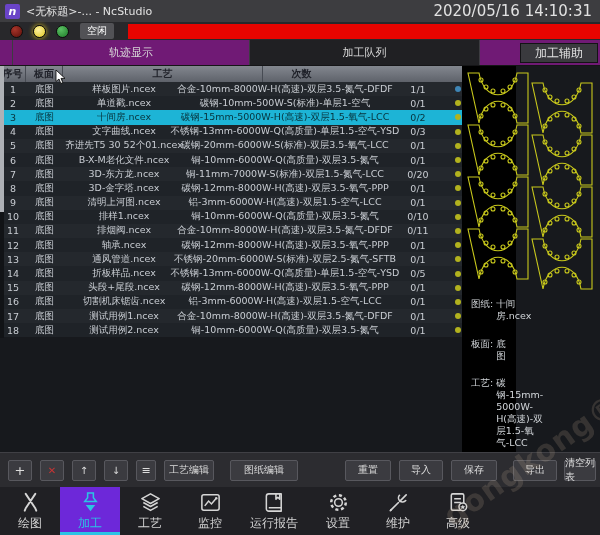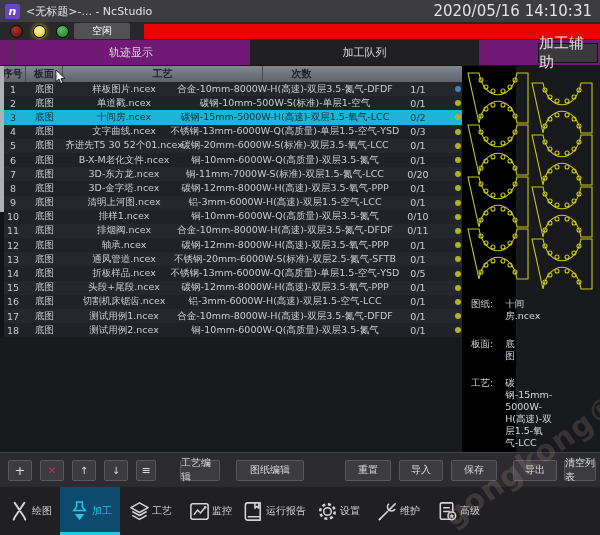--- a/index.html
+++ b/index.html
@@ -12,31 +12,31 @@
           font-style:italic; font-weight:bold; font-size:11px; display:flex; align-items:center; justify-content:center; }
   .title { color:#e2e2e2; font-size:11px; flex:1; white-space:nowrap; }
   .datetime { color:#e2e2e2; font-size:15px; }
 
   
   .statusbar { height:18px; background:#28282b; display:flex; align-items:center; }
   .light { width:13px; height:13px; border-radius:50%; margin-left:10px; border:1px solid #0d0d0d; flex:none; }
   .light.red    { background:radial-gradient(circle at 35% 30%, #a8352a, #5a0f0a); }
   .light.yellow { background:radial-gradient(circle at 40% 35%, #fff2a0, #ddc61e); box-shadow:0 0 5px #d8c020; }
   .light.green  { background:radial-gradient(circle at 35% 30%, #5cc264, #1d7a28); }
-  .state-chip { margin-left:5px; background:#525256; color:#fff; font-size:10px; padding:1px 18px; border-radius:2px; }
+  .state-chip { margin-left:11px; background:#525256; color:#fff; font-size:10px; padding:1px 7px; border-radius:2px; }
   .progress { margin-left:14px; flex:1; height:15px; background:#e80400; }
 
   
   .tabbar { height:26px; background:#701a75; position:relative; display:flex; align-items:stretch; border-bottom:1px solid #151517; }
   .tab { display:flex; align-items:center; justify-content:center; font-size:11px; color:#d8d8d8;
          border-right:1px solid #3c3c40; }
   .tab.t1 { margin-left:12px; width:238px; border-left:1px solid #3c3c40; }
   .tab.t2 { width:230px; background:#202023; }
-  .assist-btn { position:absolute; right:2px; top:3px; height:20px; width:60px; background:#3a3a3e;
-         border:1px solid #131315; color:#e2e2e2; font-size:15px; display:flex; align-items:center; justify-content:center; }
+  .assist-btn { position:absolute; right:2px; top:3px; height:20px; width:78px; background:#3a3a3e;
+         border:1px solid #131315; color:#e2e2e2; font-size:12px; display:flex; align-items:center; justify-content:center; }
 
   
   .main { position:absolute; top:66px; left:0; width:516px; height:386px; display:flex; }
   .table-wrap { width:462px; background:#17191d; position:relative; }
   .thead { display:flex; height:16px; background:linear-gradient(#83878f,#5e626a); }
   .th { font-size:10px; font-weight:bold; color:#20222a; display:flex; align-items:center; justify-content:center;
         border-right:1px solid #474b53; white-space:nowrap; }
   .w-no{width:26px}.w-side{width:37px}.w-name{width:122px}.w-proc{width:200px}.w-count{width:77px;border-right:none}
   .trow { display:flex; height:14.2px; align-items:center; font-size:9.5px; color:#c9cdd3; }
   .trow:nth-child(odd)  { background:#24282d; }
@@ -49,48 +49,48 @@
   .dot.blue { background:#3e85b5; }
   .scrollbar { position:absolute; left:0; top:0; width:4px; height:272px; background:#111316; }
   .scroll-thumb { width:4px; height:146px; background:#aeb1b6; }
   .cursor { position:absolute; left:55px; top:4px; z-index:40; }
 
   
   .preview-panel { width:138px; background:#000; position:relative; }
   .preview-svg { position:absolute; top:6px; left:3px; }
   .info { position:absolute; top:232px; left:9px; right:3px; color:#d2d6da; font-size:9.5px; }
   .info-row { display:flex; line-height:12px; }
-  .ilabel { white-space:nowrap; margin-right:12px; flex:none; }
+  .ilabel { white-space:nowrap; margin-right:3px; flex:none; }
   .mb-a{margin-bottom:16px}.mb-b{margin-bottom:15px}.mb-c{margin-bottom:11px}.mb-d{margin-bottom:15px}
 
   
   .toolbar { position:absolute; top:452px; left:0; width:600px; height:35px; background:#2c2c30;
              border-top:1px solid #404045; display:flex; align-items:center; }
   .tbtn { background:#3b3b40; border:1px solid #58585e; color:#dcdcdc; font-size:10px; height:21px;
           display:flex; align-items:center; justify-content:center; border-radius:2px; flex:none; }
   .b-add{width:24px;margin-left:8px;font-size:13px}
   .b-del{width:24px;margin-left:8px;color:#c83434;font-weight:bold}
   .b-up,.b-down{width:24px;margin-left:8px}
   .b-list{width:20px;margin-left:8px;font-size:11px}
-  .b-procedit{width:40px;margin-left:24px}
+  .b-procedit{width:50px;margin-left:8px}
   .b-drawedit{width:68px;margin-left:16px}
   .tspacer{flex:1}
   .b-reset{width:46px;margin-right:8px}
   .b-import{width:44px;margin-right:8px}
   .b-save{width:46px;margin-right:16px}
   .b-export{width:44px;margin-right:7px}
   .b-clear{width:32px;margin-right:4px}
 
   
   .navbar { position:absolute; top:487px; left:0; width:600px; height:48px; background:#202024; display:flex; }
-  .nav-item { width:60px; height:48px; display:flex; flex-direction:row; align-items:center;
-              justify-content:center; gap:1px; color:#d5d5d5; font-size:10px; }
+  .nav-item { width:60px; height:48px; display:flex; flex-direction:column; align-items:center;
+              justify-content:center; gap:1px; color:#d5d5d5; font-size:12px; }
   .nav-item.wide { width:68px; }
   .nav-item svg { width:23px; height:23px; }
-  .nav-item.active { background:#0c4a6e; color:#2bc4e4; box-shadow:inset 0 -3px 0 #2bc4e4; }
+  .nav-item.active { background:#6d28d9; color:#2bc4e4; box-shadow:inset 0 -3px 0 #2bc4e4; }
 
   .watermark { position:absolute; left:424px; top:430px; width:250px; transform:rotate(-35deg);
                font-size:30px; font-weight:bold; letter-spacing:1px; color:rgba(215,190,160,0.16);
                z-index:60; pointer-events:none; }
 </style>
 </head>
 <body>
 
 <div class="titlebar">
   <div class="logo">n</div>

